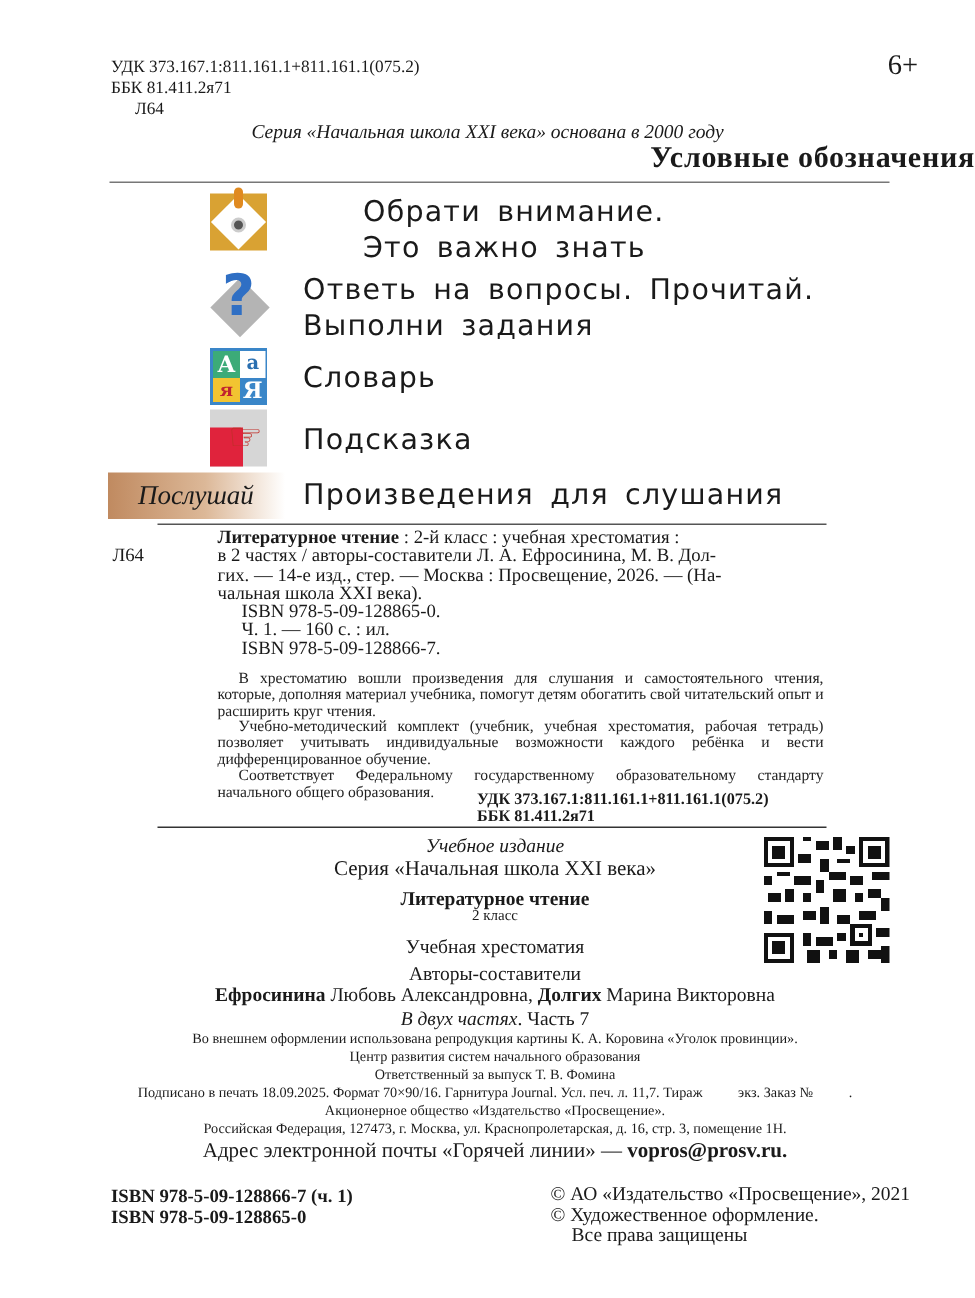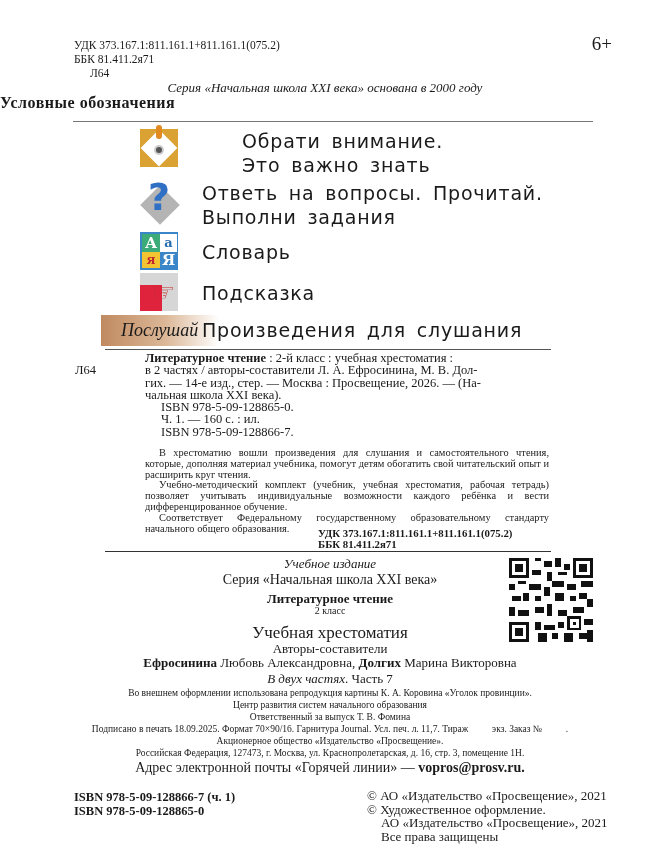--- a/index.html
+++ b/index.html
@@ -6,22 +6,22 @@
   body { width: 650px; height: 865px; position: relative; overflow: hidden;
          font-family: "DejaVu Serif", "Liberation Serif", serif; color: #1a1a1a; }
   .abs { position: absolute; }
   .serif { font-family: "Liberation Serif", "DejaVu Serif", serif; }
 
   .udk-top { left: 74px; top: 38px; font-size: 11.5px; line-height: 14px; }
   .l64-top { left: 90px; top: 67px; font-size: 11.5px; }
   .age { right: 38px; top: 33px; font-size: 19px; }
   .series-note { left: 0; width: 650px; top: 80px; text-align: center;
                  font-style: italic; font-size: 13px; }
-  .legend-title { left: 0; width: 650px; top: 94px; text-align: left;
-                  font-weight: bold; font-size: 16px; letter-spacing: 0.5px; }
+  .legend-title { left: 0; width: 650px; top: 94px; text-align: right;
+                  font-weight: bold; font-size: 20px; letter-spacing: 0.5px; }
   .rule-top { left: 73px; top: 121px; width: 520px; height: 1px; background: #777; }
 
   .legend-row { left: 140px; display: flex; align-items: flex-start; }
   .legend-icon { width: 38px; height: 38px; margin-right: 24px; flex: none; position: relative; }
   .legend-text { font-family: "DejaVu Sans", sans-serif; font-size: 19px; line-height: 24px;
                  letter-spacing: 0.8px; word-spacing: 4px; color: #1a1a1a; }
 
   .icon-attention { background: #d9a233; }
   .icon-attention .dia { position:absolute; left:6px; top:6px; width:26px; height:26px;
                          background:#fff; transform: rotate(45deg); }
@@ -42,21 +42,21 @@
   .icon-dict .a3 { left:2px; top:20px; width:18px; height:16px; background:#f2c431; color:#c0242f; font-size:12px; text-align:center; line-height:16px;}
   .icon-dict .a4 { left:20px; top:20px; width:17px; height:16px; background:#3a86c8; color:#fff; font-size:15px; text-align:center; line-height:16px;}
 
   .icon-hint { background:#d6d6d6; }
   .icon-hint .red { position:absolute; left:0; top:12px; width:22px; height:26px; background:#e0233c; }
   .icon-hint .hand { position:absolute; left:12px; top:4px; font-size:26px; color:#c0302a; line-height:30px; }
 
   .listen-badge { left: 72px; top: 315px; width: 118px; height: 31px;
                   background: linear-gradient(90deg, #c08a60 0%, #dcb898 55%, #ffffff 100%);
                   font-family: "Liberation Serif", serif; font-style: italic; font-size: 18px;
-                  line-height: 31px; padding-left: 20px; box-sizing: border-box; color:#1a1a1a;margin-left:29px; }
+                  line-height: 31px; padding-left: 20px; box-sizing: border-box; color:#1a1a1a; }
   .rule-mid { left: 105px; top: 349px; width: 446px; height: 1px; background: #555; }
 
   .bib { left: 105px; top: 352px; width: 440px; font-family: "Liberation Serif", serif;
          font-size: 12.5px; line-height: 12.3px; }
   .bib .l64 { position:absolute; left: -30px; top: 12px; }
   .bib p { margin: 0; }
   .bib .indent { padding-left: 40px; }
   .annot { left: 145px; top: 448px; width: 404px; font-family: "Liberation Serif", serif;
            font-size: 10.4px; line-height: 10.8px; text-align: justify; color:#222; }
   .annot p { margin: 0; text-indent: 14px; }
@@ -155,21 +155,21 @@
 <div class="abs udk-bottom">
   <div>УДК 373.167.1:811.161.1+811.161.1(075.2)</div>
   <div>ББК 81.411.2я71</div>
 </div>
 <div class="abs rule-low"></div>
 
 <div class="abs imprint" style="top:556px; font-style:italic; font-size:13px;">Учебное издание</div>
 <div class="abs imprint" style="top:572px; font-size:14px;">Серия «Начальная школа XXI века»</div>
 <div class="abs imprint" style="top:591px; font-size:13px; font-weight:bold;">Литературное чтение</div>
 <div class="abs imprint" style="top:605px; font-size:10px;">2 класс</div>
-<div class="abs imprint" style="top:623px; font-size:17px;">Учебная хрестоматия</div>
+<div class="abs imprint" style="top:623px; font-size:13px;">Учебная хрестоматия</div>
 <div class="abs imprint" style="top:641px; font-size:13px;">Авторы-составители</div>
 <div class="abs imprint" style="top:655px; font-size:13px;">
   <b>Ефросинина</b><span> Любовь Александровна, </span><b>Долгих</b><span> Марина Викторовна</span>
 </div>
 <div class="abs imprint" style="top:671px; font-size:13px;">
   <i>В двух частях</i><span>. Часть 7</span>
 </div>
 <div class="abs imprint" style="top:688px; font-size:9.5px;">Во внешнем оформлении использована репродукция картины К. А. Коровина «Уголок провинции».</div>
 <div class="abs imprint" style="top:700px; font-size:9.5px;">Центр развития систем начального образования</div>
 <div class="abs imprint" style="top:712px; font-size:9.5px;">Ответственный за выпуск Т. В. Фомина</div>
@@ -234,15 +234,14 @@
   </g>
 </svg>
 
 <div class="abs footer-left">
   <div>ISBN 978-5-09-128866-7 (ч. 1)</div>
   <div>ISBN 978-5-09-128865-0</div>
 </div>
 <div class="abs footer-right">
   <div>© АО «Издательство «Просвещение», 2021</div>
   <div>© Художественное оформление.</div>
-  <div class="ind">АО «Издательство «Просвещение», 2021</div>
   <div class="ind">Все права защищены</div>
 </div>
 
 </body></html>

